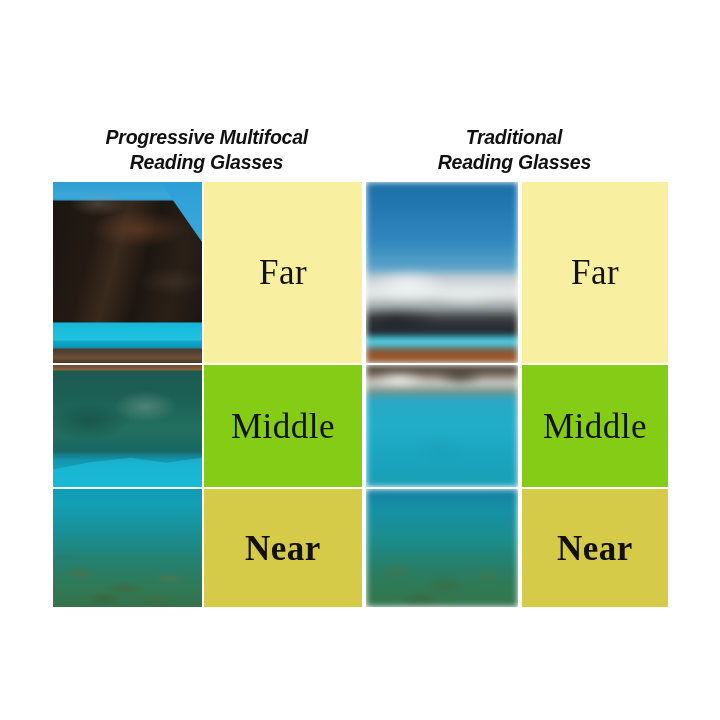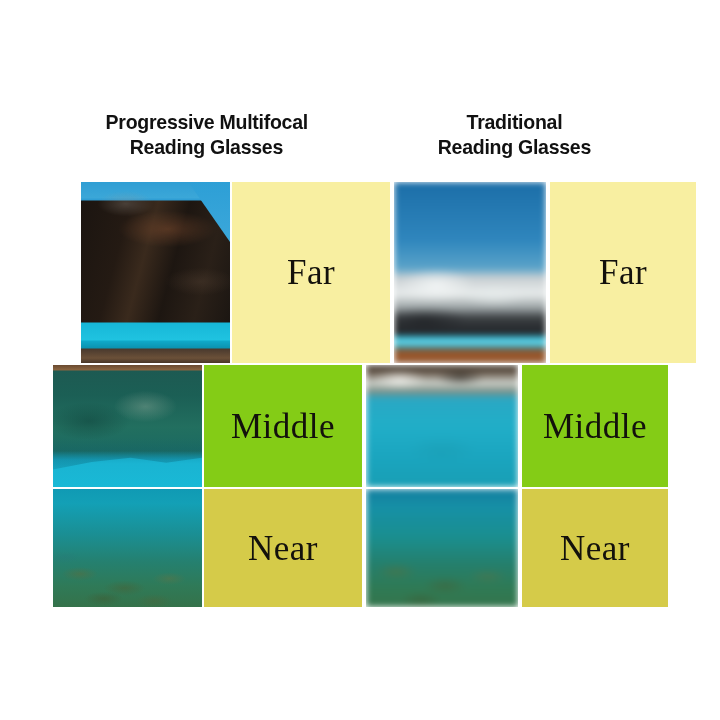--- a/index.html
+++ b/index.html
@@ -18,24 +18,25 @@
     position: relative;
     width: 720px;
     height: 720px;
     background: #ffffff;
   }
 
   
   .headings {
     position: absolute;
     left: 53px;
-    top: 109px;
+    top: 124px;
     width: 615px;
     height: 62px;
     display: flex;
+    font-style: italic;
   }
   .heading-col {
     flex: 1 1 0;
     display: flex;
     flex-direction: column;
     align-items: center;
     justify-content: flex-start;
   }
   .heading-line {
     font-family: "Liberation Sans", sans-serif;
@@ -59,21 +60,21 @@
     height: 425px;
     display: flex;
     flex-direction: column;
     background: #ffffff;
   }
   .grid-row {
     display: flex;
     width: 100%;
     background: #ffffff;
   }
-  .row-far    { height: 183px; margin-left: 28px; }
+  .row-far    { height: 183px; }
   .row-middle { height: 123px; }
   .row-near   { height: 119px; }
 
   .cell {
     position: relative;
     overflow: hidden;
     box-sizing: border-box;
   }
   .cell-photo-left   { width: 149px; margin-right: 2px; }
   .cell-label-left   { width: 158px; margin-right: 4px; }
@@ -88,21 +89,21 @@
   }
   .label-text {
     font-family: "Liberation Serif", serif;
     font-size: 35px;
     line-height: 1;
     color: #13110c;
     letter-spacing: 0.5px;
   }
   .row-far    .label-cell { background: #f8efa1; }
   .row-middle .label-cell { background: #84cc16; }
-  .row-near   .label-cell { background: #d5cb49; }
+  .row-near   .label-cell { background: #d5cb49; font-weight: bold; }
 
   
   .row-sep {
     height: 2px;
     width: 100%;
     background: #ffffff;
   }
 
   
   .photo {

